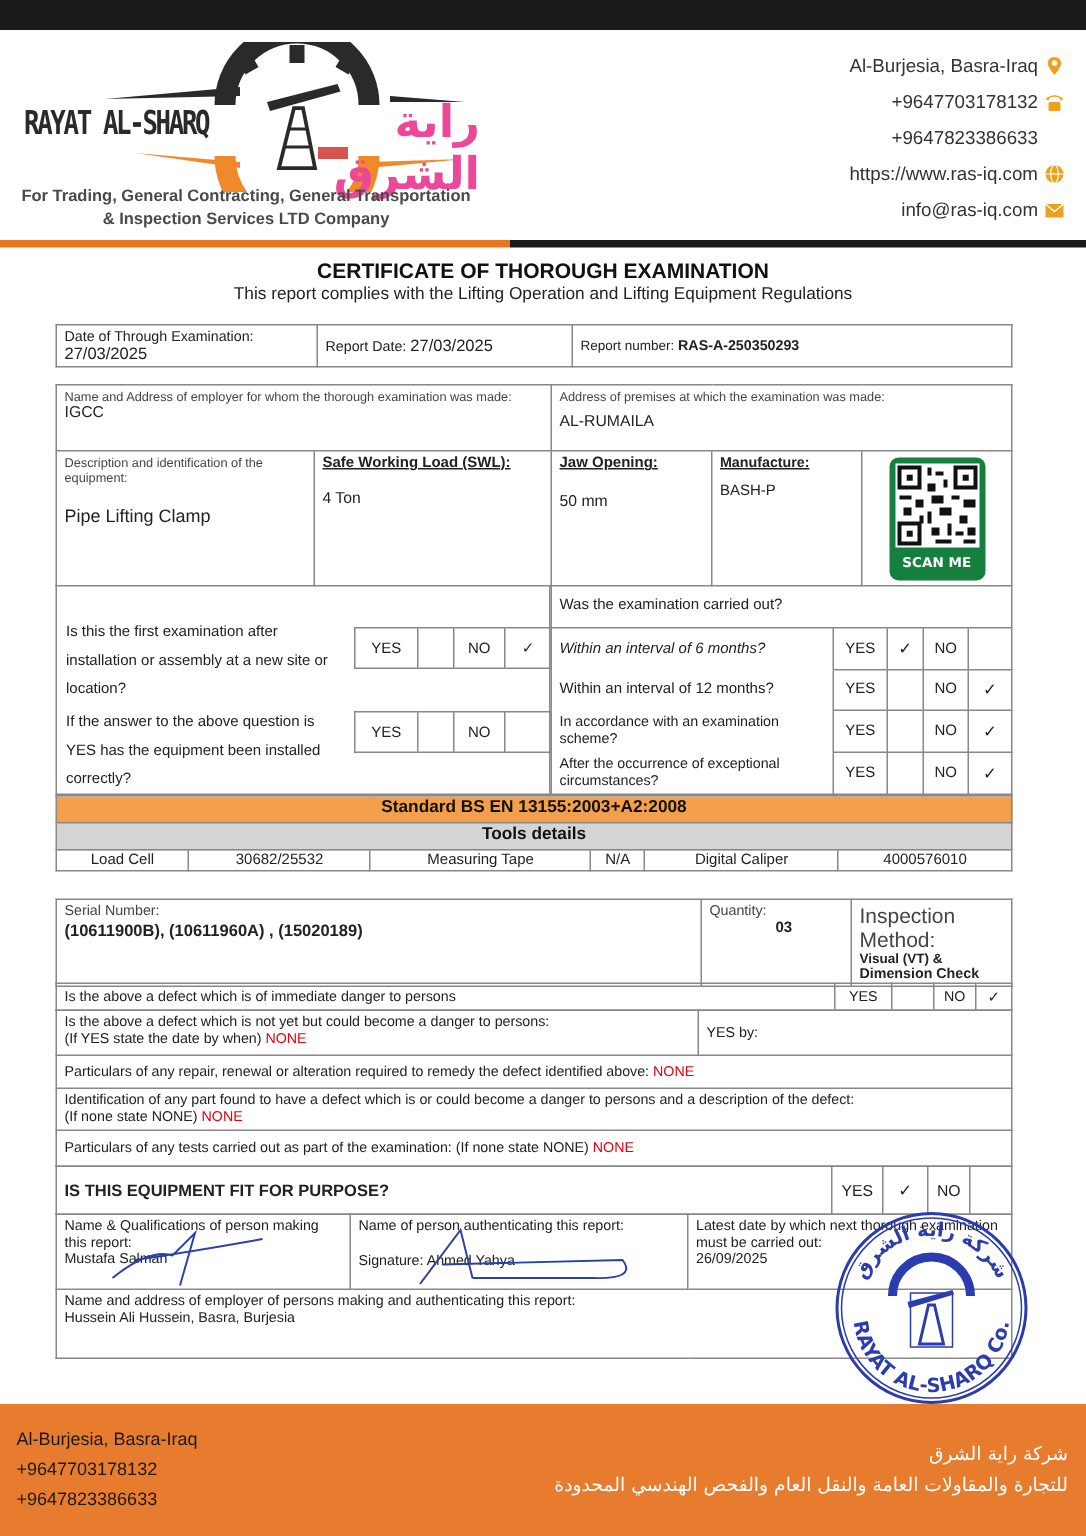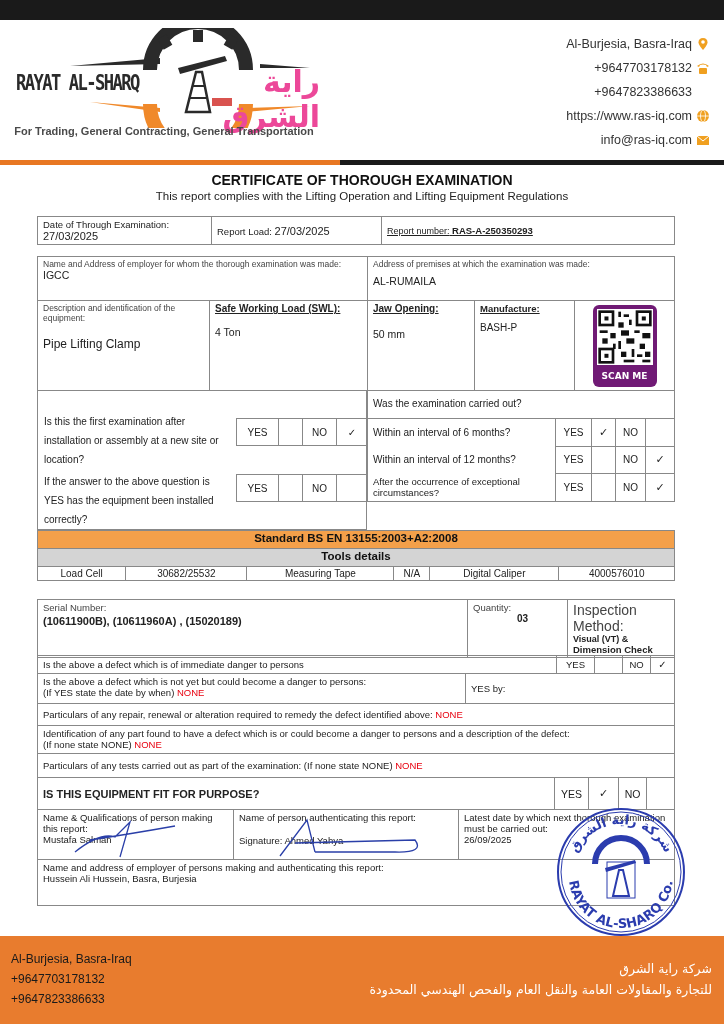--- a/index.html
+++ b/index.html
@@ -56,20 +56,21 @@
       <path d="M186 44 L176 84 L200 84 L192 44 Z" fill="none" stroke="#2a2a2a" stroke-width="2.5"></path>
       <line x1="180" y1="70" x2="196" y2="70" stroke="#2a2a2a" stroke-width="2"></line>
       <line x1="182" y1="58" x2="194" y2="58" stroke="#2a2a2a" stroke-width="2"></line>
       <rect x="202" y="70" width="20" height="8" fill="#d9534f"></rect>
     </svg>
     <div class="logo-en">RAYAT AL-SHARQ</div>
     <div class="logo-ar">راية الشرق</div>
   </div>
   <div class="logo-tag">
     <div>For Trading, General Contracting, General Transportation</div>
+    <div>&amp; Inspection Services LTD Company</div>
   </div>
   <div class="contacts">
     <div class="contact-line">
       <span>Al-Burjesia, Basra-Iraq</span>
       <svg class="cicon" viewBox="0 0 14 14">
           <path d="M7 1 C4 1 2.5 3 2.5 5.2 C2.5 8 7 13 7 13 C7 13 11.5 8 11.5 5.2 C11.5 3 10 1 7 1 Z" fill="#f0a020"></path>
           <circle cx="7" cy="5" r="1.8" fill="#fff"></circle>
         </svg>
     </div>
     <div class="contact-line">
@@ -107,24 +108,24 @@
 <div class="subtitle">This report complies with the Lifting Operation and Lifting Equipment Regulations</div>
 
 <table style="top:216px;width:638px;">
   <tbody>
       <tr style="height:24px;">
     <td style="width:174px;vertical-align:middle;font-size:9.5px;">
       <span>Date of Through Examination:</span>
       <span style="font-size:11px">27/03/2025</span>
     </td>
     <td style="width:170px;vertical-align:middle;font-size:9.5px;">
-      <span>Report Load:</span>
+      <span>Report Date:</span>
       <span style="font-size:11px">27/03/2025</span>
     </td>
-    <td style="vertical-align:middle;font-size:9px;text-decoration:underline;">
+    <td style="vertical-align:middle;font-size:9px;">
       <span>Report number:</span>
       <b style="font-size:9.5px">RAS-A-250350293</b>
     </td>
   </tr>
 </tbody>
   </table>
 
 <table style="top:256px;width:638px;">
   <tbody>
       <tr style="height:44px;">
@@ -148,21 +149,21 @@
     </td>
     <td style="width:107px;">
       <div class="ul">Jaw Opening:</div>
       <div class="val" style="margin-top:14px;font-size:10.5px">50 mm</div>
     </td>
     <td style="width:100px;">
       <div class="ul" style="font-size:9.5px">Manufacture:</div>
       <div class="val" style="margin-top:8px;font-size:10px">BASH-P</div>
     </td>
     <td style="text-align:center;vertical-align:middle;">
-      <div style="display:inline-block;width:64px;height:82px;background:#701a75;border-radius:6px;padding:4px;">
+      <div style="display:inline-block;width:64px;height:82px;background:#15803d;border-radius:6px;padding:4px;">
         <svg width="56" height="56" viewBox="0 0 21 21" style="background:#fff;display:block">
           <rect x="1" y="1" width="5" height="5" fill="none" stroke="#111" stroke-width="1"></rect>
               <rect x="2.8" y="2.8" width="1.5" height="1.5" fill="#111"></rect>
           <rect x="15" y="1" width="5" height="5" fill="none" stroke="#111" stroke-width="1"></rect>
               <rect x="16.8" y="2.8" width="1.5" height="1.5" fill="#111"></rect>
           <rect x="1" y="15" width="5" height="5" fill="none" stroke="#111" stroke-width="1"></rect>
               <rect x="2.8" y="16.8" width="1.5" height="1.5" fill="#111"></rect>
           <rect x="8" y="1" width="1" height="2" fill="#111"></rect>
               <rect x="10" y="2" width="2" height="1" fill="#111"></rect>
               <rect x="12" y="4" width="1" height="2" fill="#111"></rect>
@@ -215,28 +216,35 @@
   </tbody>
     </table>
 </div>
 
 <table style="left:367px;top:390px;width:308px;">
   <tbody>
       <tr style="height:28px;margin-top:46px;">
     <td colspan="5" style="vertical-align:middle;font-size:10px;border-top:none;">Was the examination carried out?</td>
   </tr>
   <tr style="height:28px;">
-    <td style="width:188px;vertical-align:middle;font-size:10px;border-top:none;border-bottom:none;">Within an interval of 6 months?</td>
+    <td style="width:188px;vertical-align:middle;font-size:10px;border-top:none;border-bottom:none;font-style:italic;">Within an interval of 6 months?</td>
     <td class="center" style="width:36px;font-size:10px">YES</td>
     <td class="center" style="width:24px;font-size:11px">✓</td>
     <td class="center" style="width:30px;font-size:10px">NO</td>
     <td class="center" style="font-size:11px"></td>
   </tr>
   <tr style="height:27px;">
     <td style="vertical-align:middle;font-size:10px;border-top:none;border-bottom:none;">Within an interval of 12 months?</td>
+    <td class="center" style="font-size:10px">YES</td>
+    <td class="center" style="font-size:11px"></td>
+    <td class="center" style="font-size:10px">NO</td>
+    <td class="center" style="font-size:11px">✓</td>
+  </tr>
+  <tr style="height:28px;">
+    <td style="vertical-align:middle;font-size:9.5px;line-height:11px;border-top:none;border-bottom:none;">In accordance with an examination scheme?</td>
     <td class="center" style="font-size:10px">YES</td>
     <td class="center" style="font-size:11px"></td>
     <td class="center" style="font-size:10px">NO</td>
     <td class="center" style="font-size:11px">✓</td>
   </tr>
   <tr style="height:28px;">
     <td style="vertical-align:middle;font-size:9.5px;line-height:11px;border-top:none;">After the occurrence of exceptional circumstances?</td>
     <td class="center" style="font-size:10px">YES</td>
     <td class="center" style="font-size:11px"></td>
     <td class="center" style="font-size:10px">NO</td>

